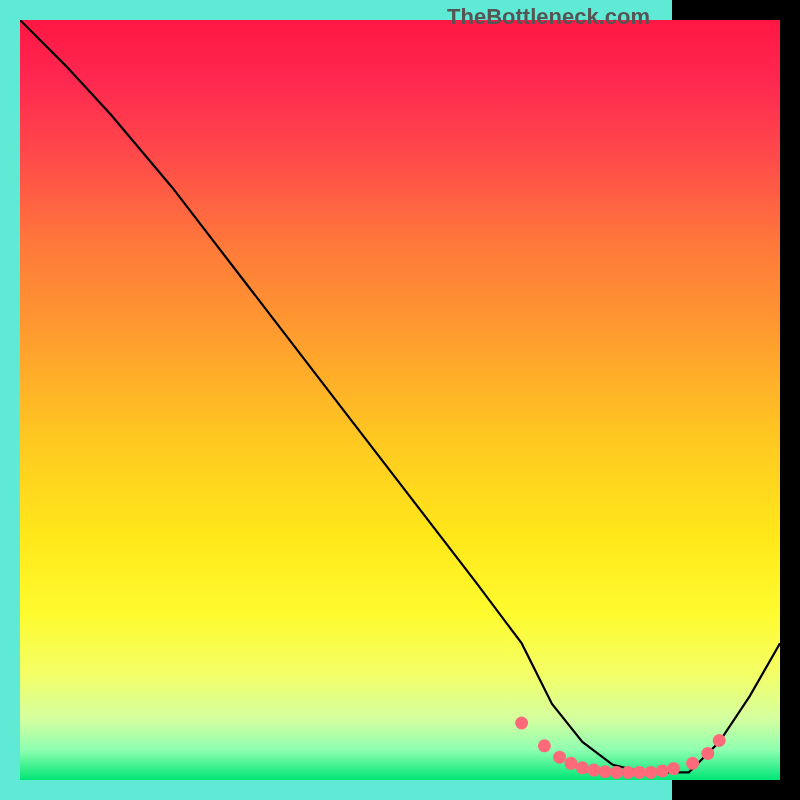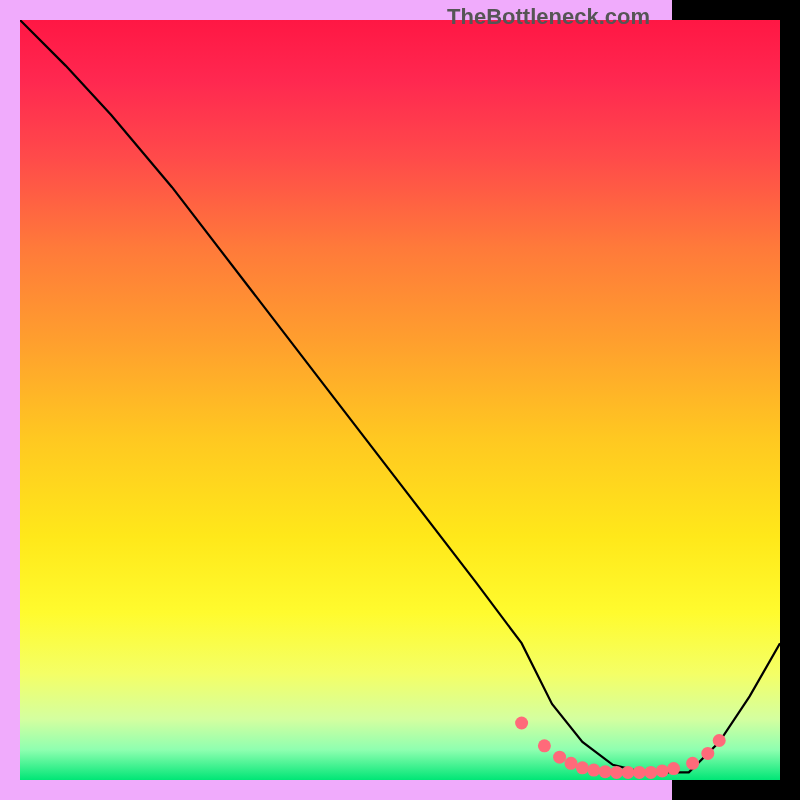--- a/index.html
+++ b/index.html
@@ -8,21 +8,21 @@
     background: #000;
     width: 800px;
     height: 800px;
     overflow: hidden;
     font-family: Arial, sans-serif;
   }
   .chart-container {
     position: relative;
     width: 672px;
     height: 800px;
-    background: #f0abfc;
+    background: #5eead4;
   }
   .plot-area {
     position: absolute;
     left: 20px;
     top: 20px;
     width: 760px;
     height: 760px;
   }
   .watermark {
     position: absolute;

